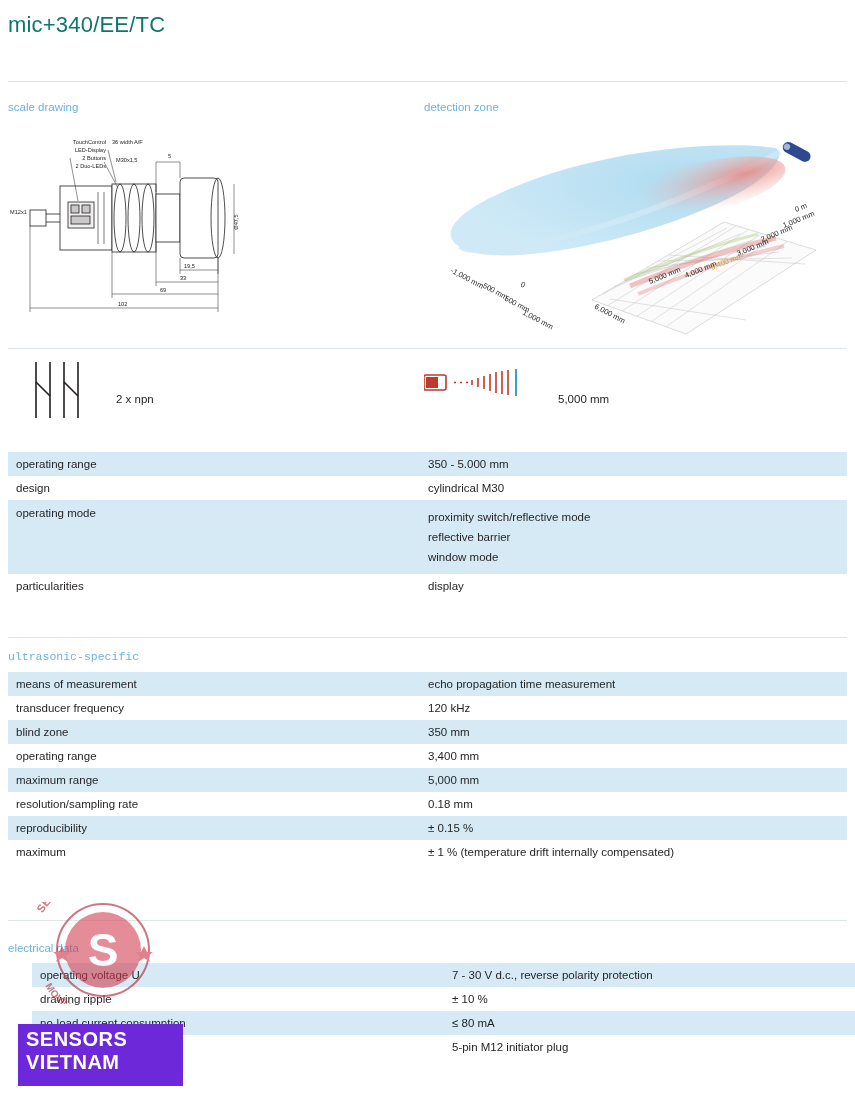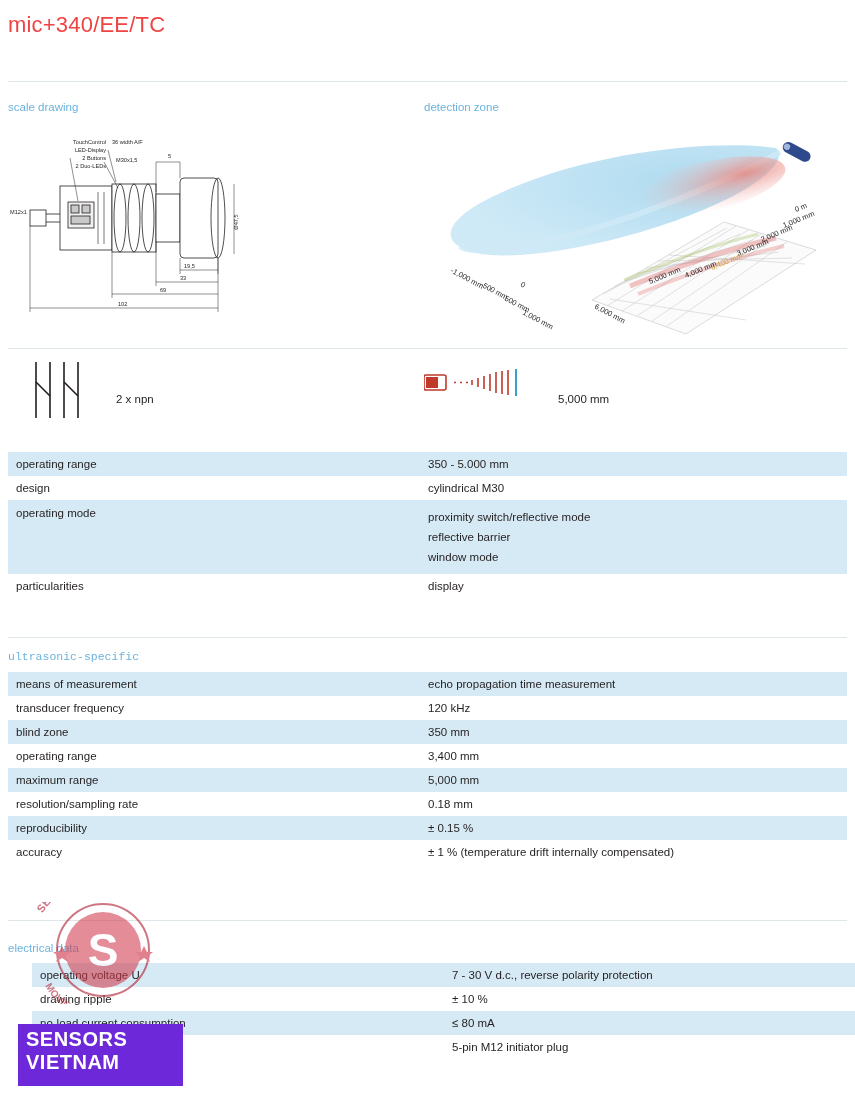--- a/index.html
+++ b/index.html
@@ -9,21 +9,21 @@
     font-family:"Liberation Sans", sans-serif;
     color:#231f20;
     position:relative;
     overflow:hidden;
   }
   .page{position:relative;width:855px;height:1099px;}
 
   
   .title{
     position:absolute;left:8px;top:12px;
-    font-size:22px;font-weight:400;color:#ef4444;
+    font-size:22px;font-weight:400;color:#0f766e;
     letter-spacing:0.2px;
   }
   .hr{
     position:absolute;left:8px;width:839px;height:1px;background:#dfe6ea;
   }
 
   
   .caption{
     position:absolute;
     font-size:11.5px;color:#6cb3dd;font-weight:400;
@@ -294,21 +294,21 @@
     </div>
     <div class="row plain">
       <div class="cellL">resolution/sampling rate</div>
       <div class="cellR">0.18 mm</div>
     </div>
     <div class="row alt">
       <div class="cellL">reproducibility</div>
       <div class="cellR">± 0.15 %</div>
     </div>
     <div class="row plain">
-      <div class="cellL">accuracy</div>
+      <div class="cellL">maximum</div>
       <div class="cellR">± 1 % (temperature drift internally compensated)</div>
     </div>
   </div>
 
   <div class="hr" style="top:920px;"></div>
   <div class="caption" style="left:8px;top:942px;">electrical data</div>
 
   <div class="tbl" style="top:963px;margin-left:24px;">
     <div class="row alt">
       <div class="cellL">operating voltage U</div>

